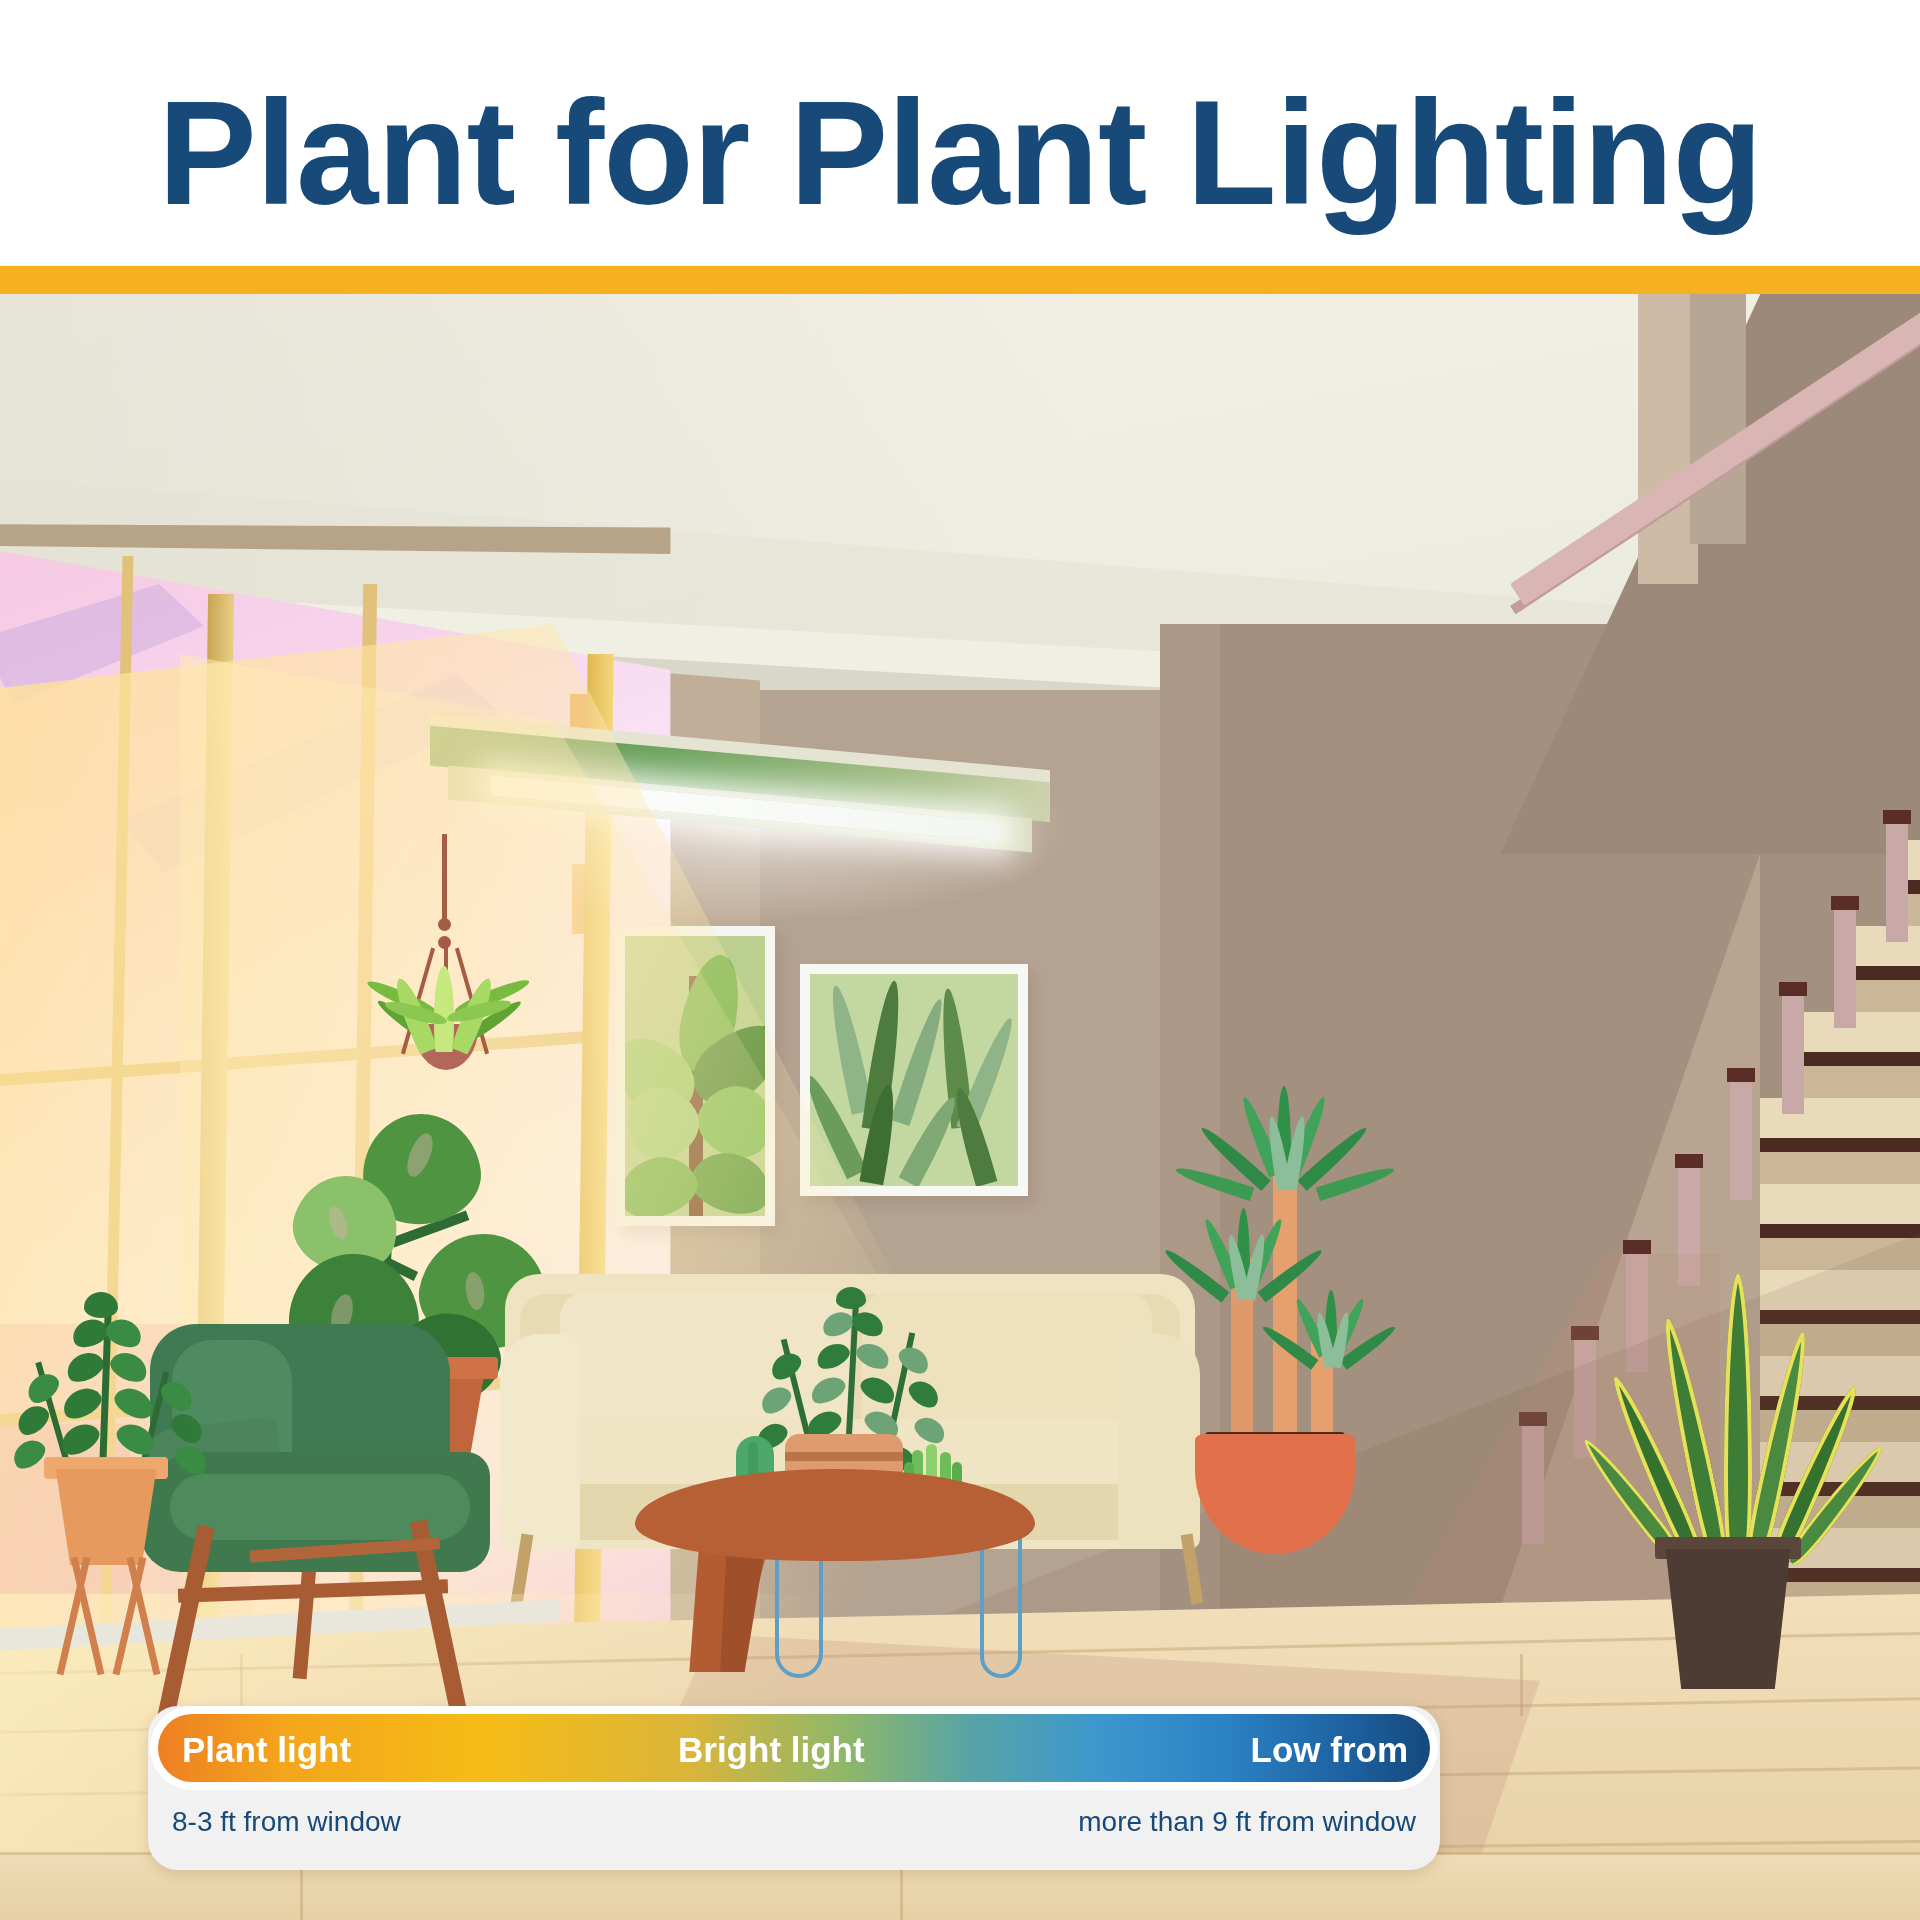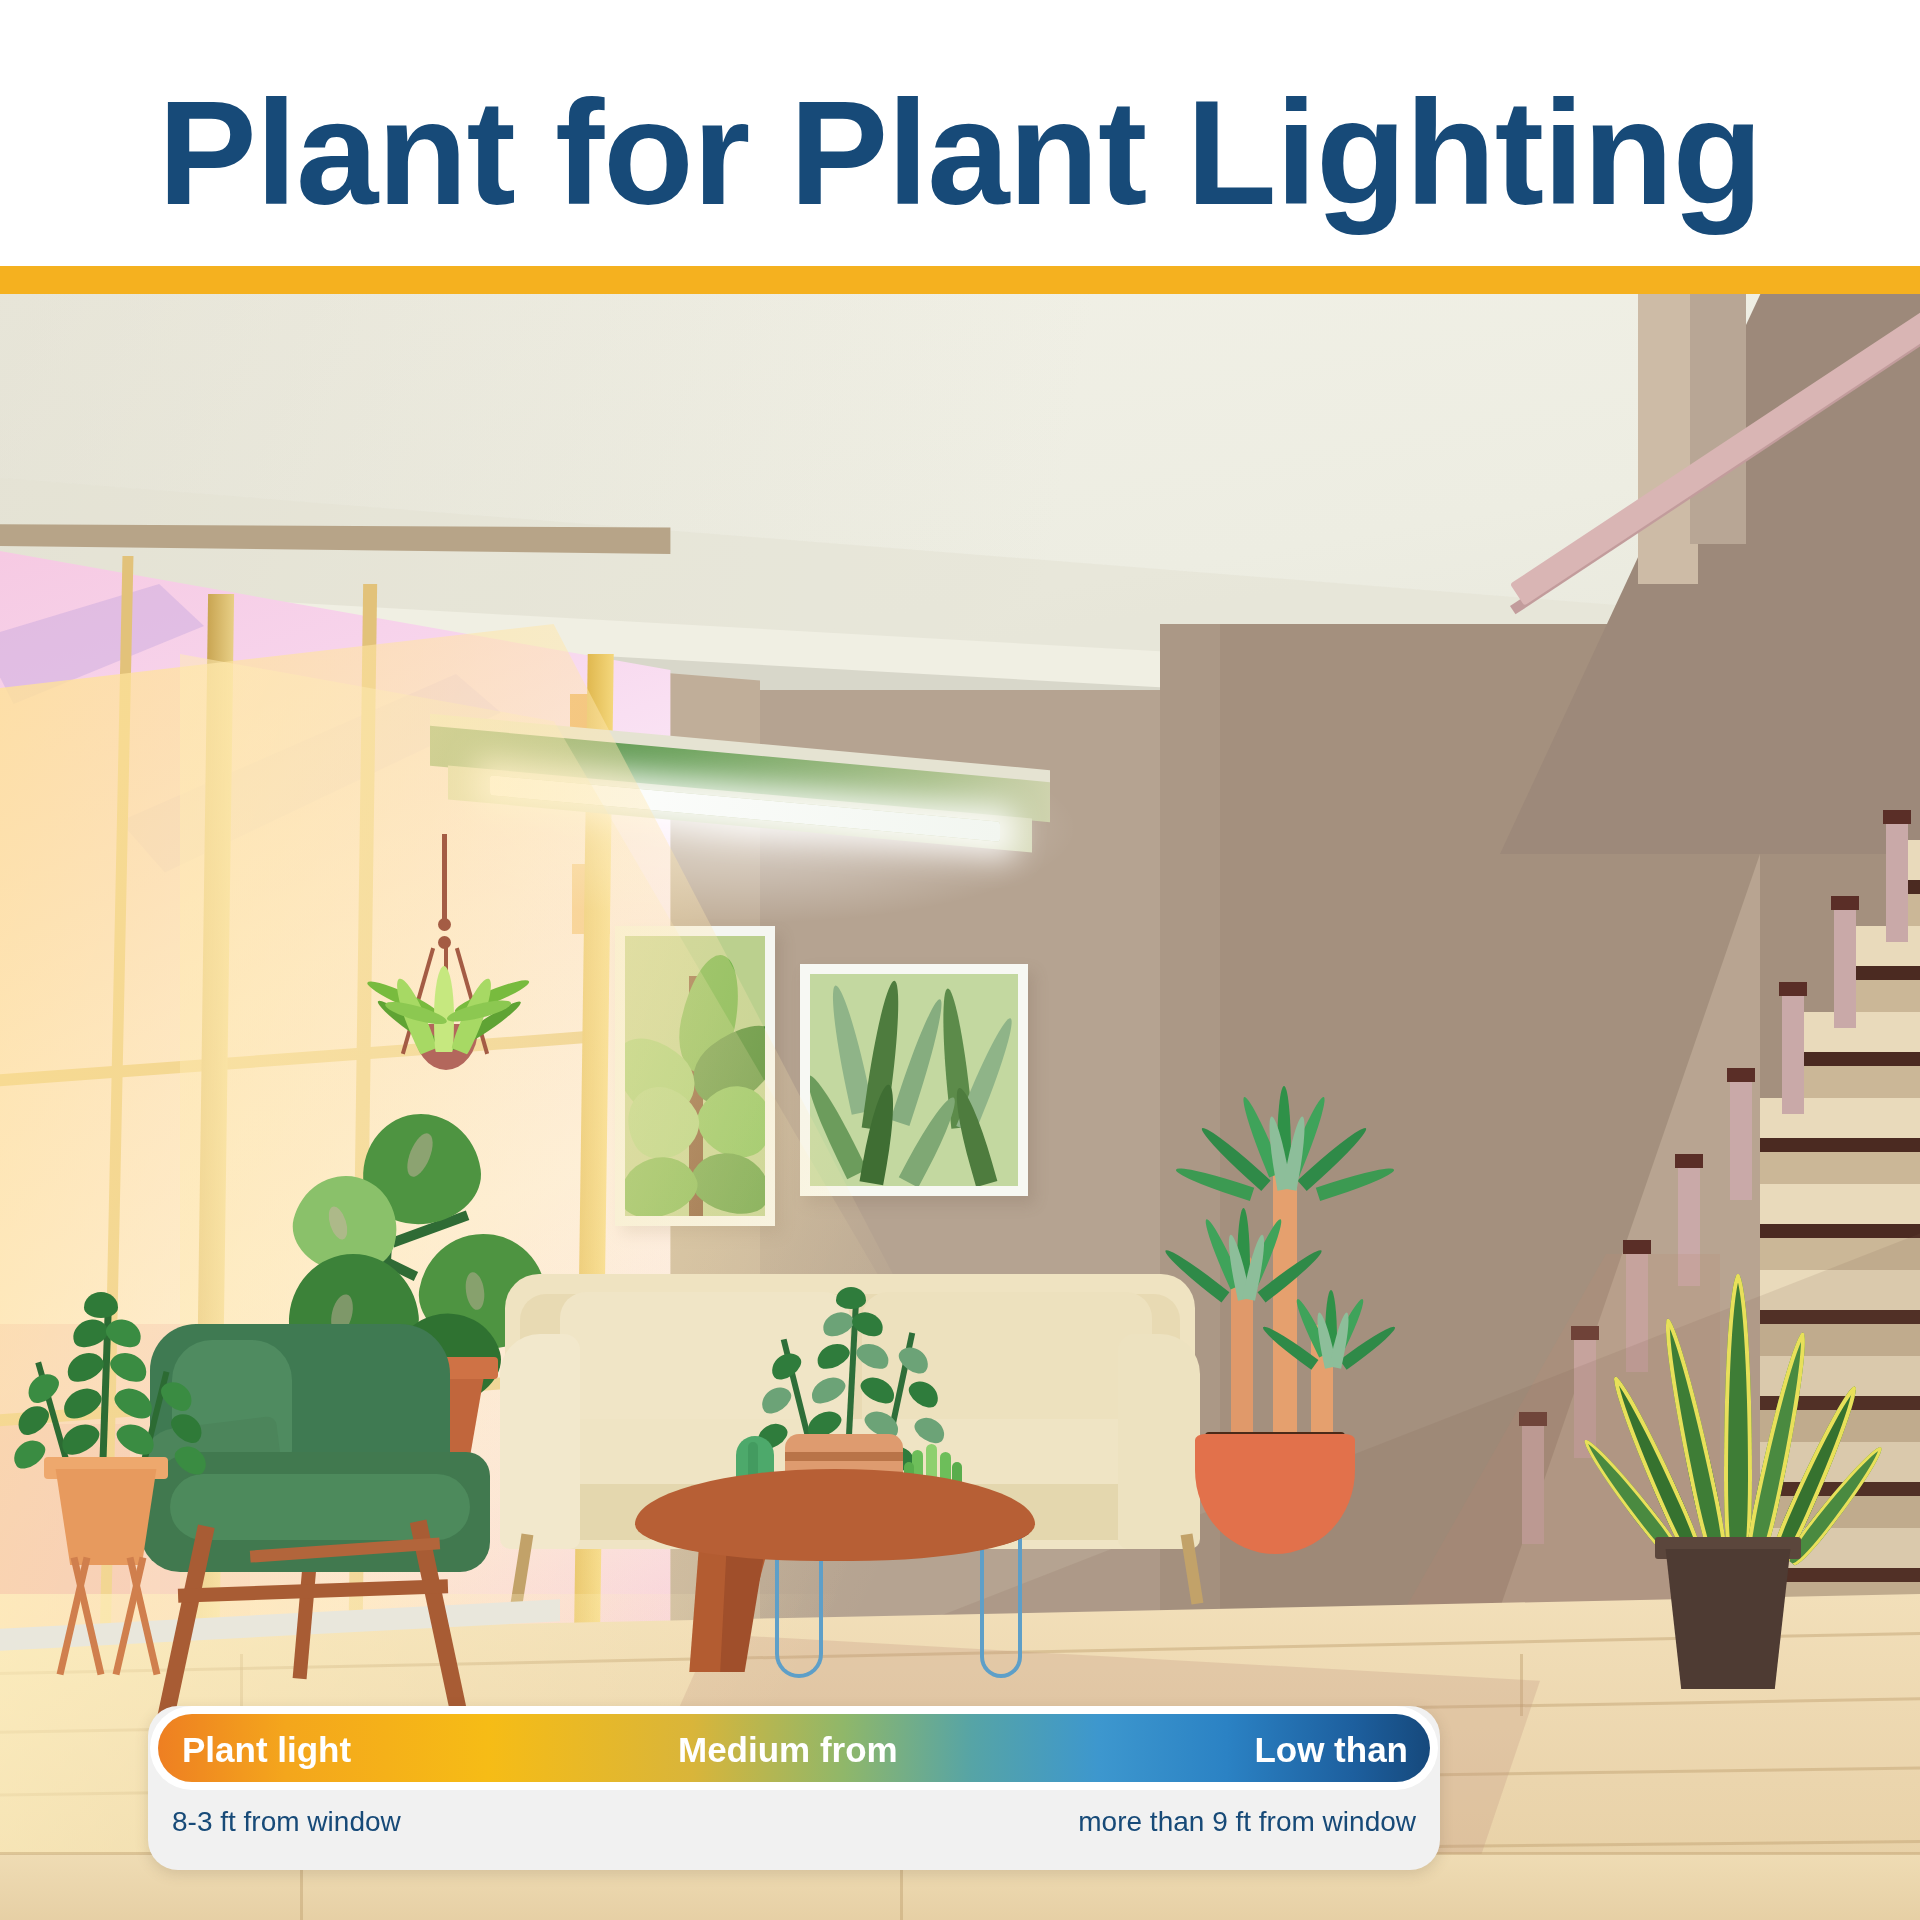--- a/index.html
+++ b/index.html
@@ -550,20 +550,20 @@
     <div class="plank" style="left:0;top:1558px;width:1920px;"></div>
     <div class="plank" style="left:900px;top:1560px;width:3px;height:70px;"></div>
     <div class="plank" style="left:300px;top:1560px;width:3px;height:70px;"></div>
 
   </div>
 
   <div id="legend">
     <div id="legend-card"></div>
     <div id="legend-bar">
       <div class="legend-label" id="lbl-bright">Plant light</div>
-      <div class="legend-label" id="lbl-medium">Medium from</div>
-      <div class="legend-label" id="lbl-low">Low than</div>
+      <div class="legend-label" id="lbl-medium">Bright light</div>
+      <div class="legend-label" id="lbl-low">Low from</div>
     </div>
     <div class="legend-sub" id="sub-left">8-3 ft from window</div>
     <div class="legend-sub" id="sub-right">more than 9 ft from window</div>
   </div>
 
 </div>
 
 </body></html>

